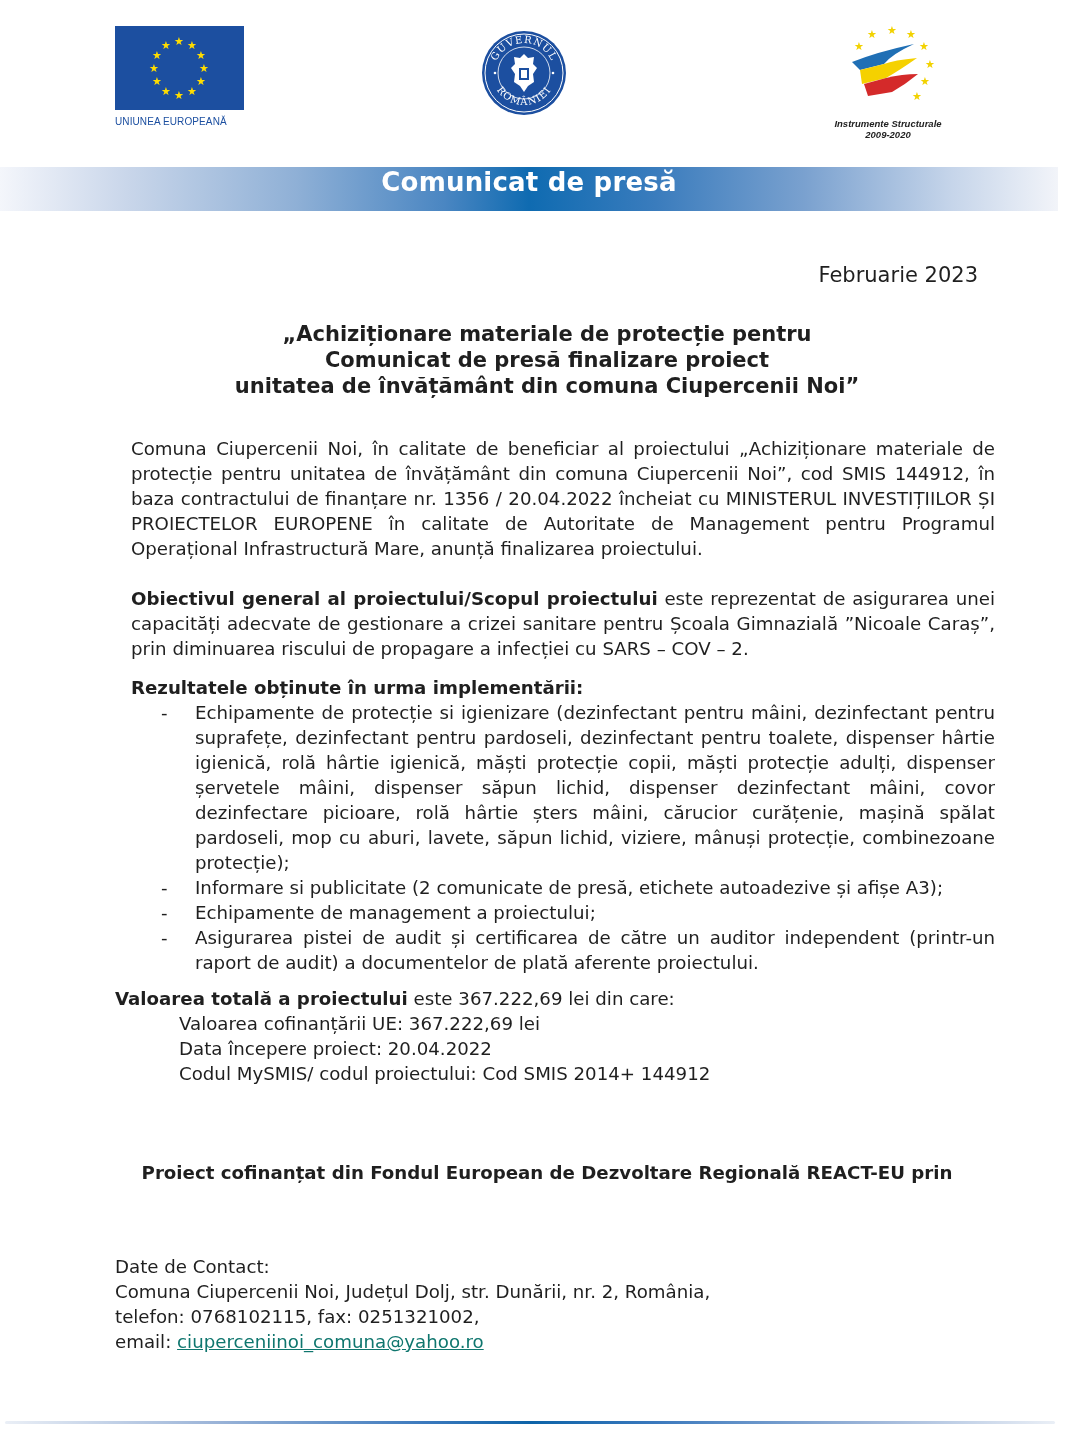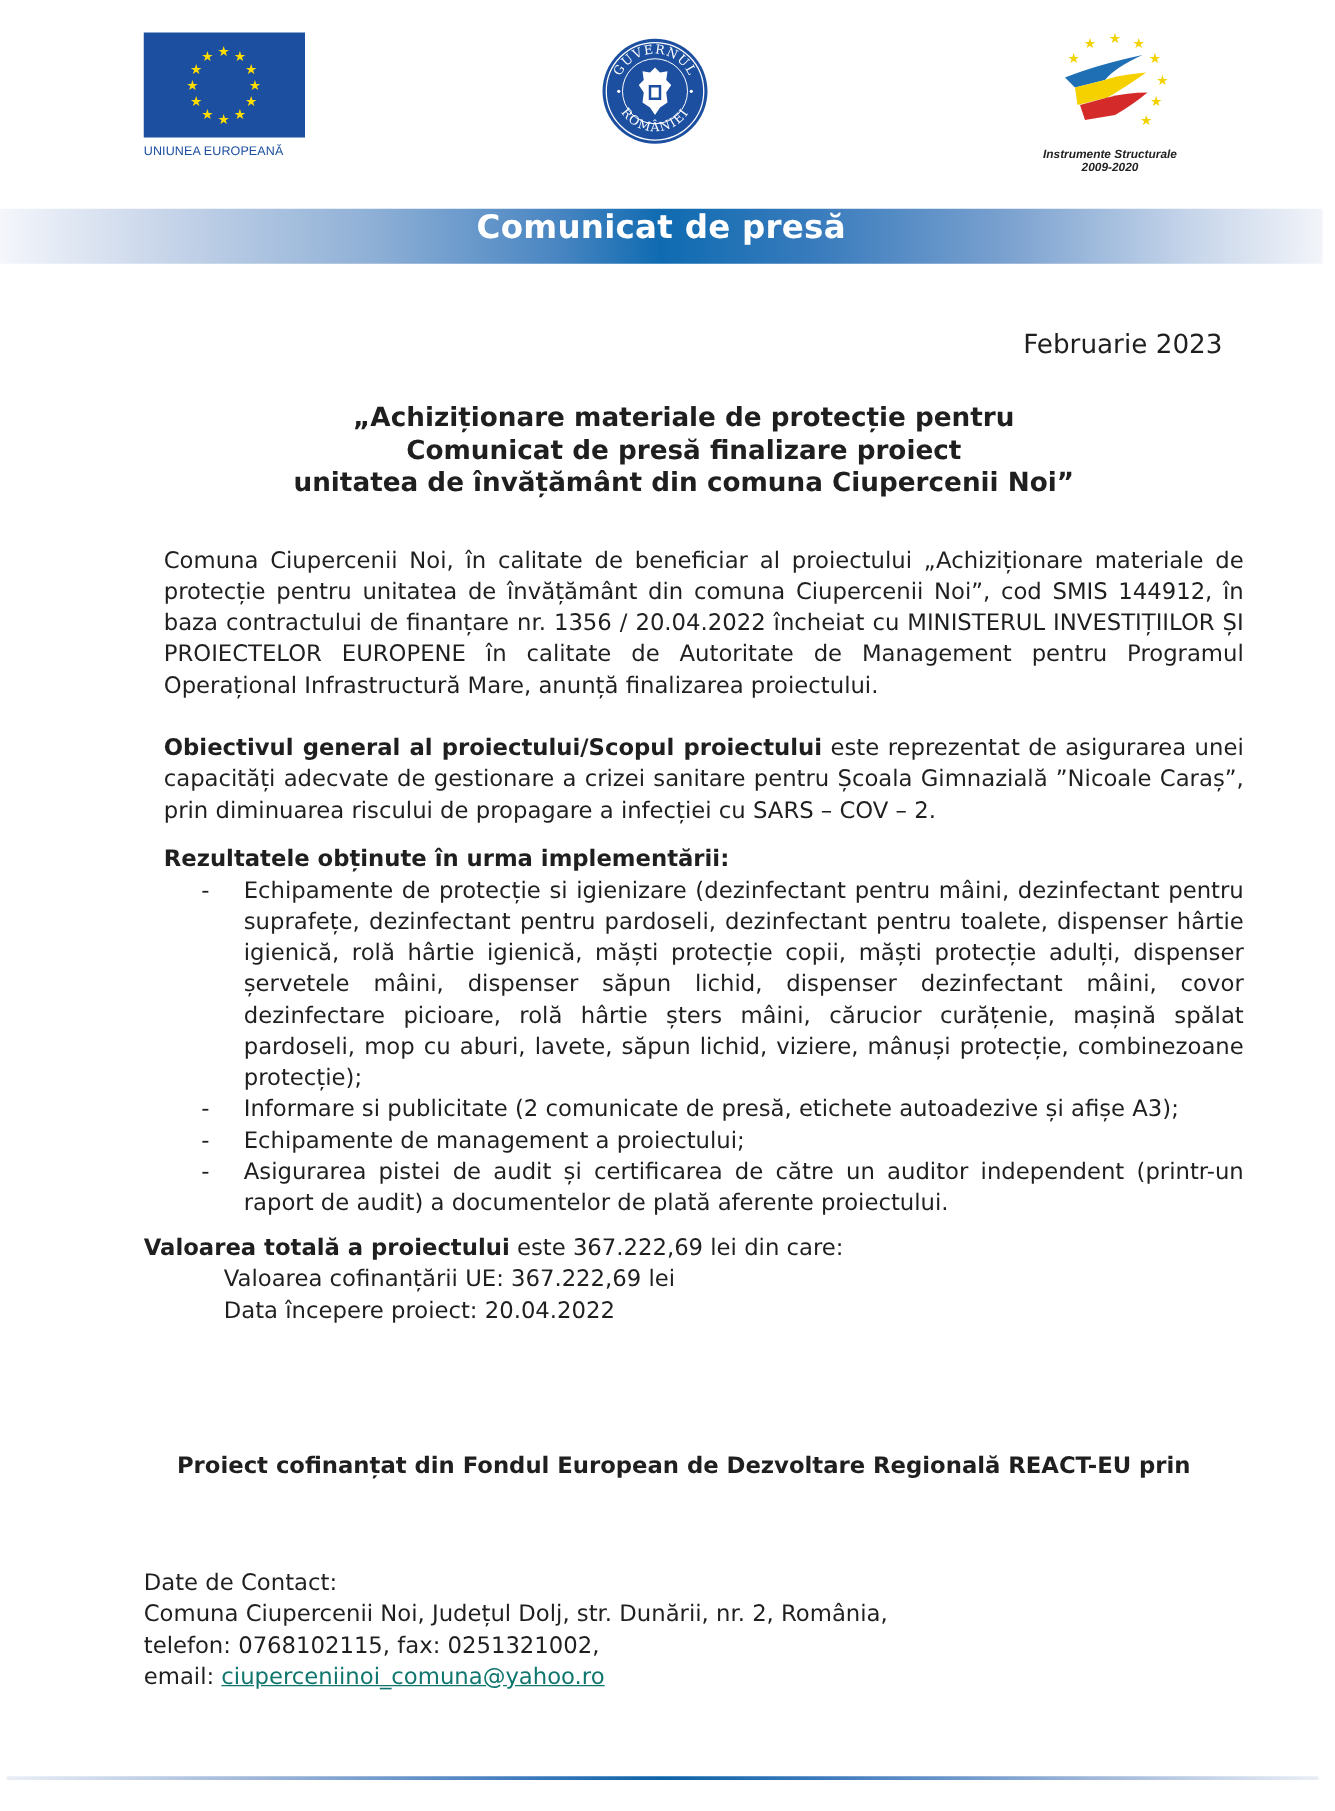--- a/index.html
+++ b/index.html
@@ -145,20 +145,21 @@
     <li><span class="dash">-</span><span>Informare si publicitate (2 comunicate de presă, etichete autoadezive și afișe A3);</span></li>
     <li><span class="dash">-</span><span>Echipamente de management a proiectului;</span></li>
     <li><span class="dash">-</span><span>Asigurarea pistei de audit și certificarea de către un auditor independent (printr-un raport de audit) a documentelor de plată aferente proiectului.</span></li>
   </ul>
 </div>
 
 <div class="abs values body-text">
   <div><span class="bold">Valoarea totală a proiectului</span><span> este 367.222,69 lei din care:</span></div>
   <div class="indent">Valoarea cofinanțării UE: 367.222,69 lei</div>
   <div class="indent">Data începere proiect: 20.04.2022</div>
+  <div class="indent">Codul MySMIS/ codul proiectului: Cod SMIS 2014+ 144912</div>
 </div>
 
 <div class="abs funding">
   <div>Proiect cofinanțat din Fondul European de Dezvoltare Regională REACT-EU prin</div>
 </div>
 
 <div class="abs contact body-text">
   <div>Date de Contact:</div>
   <div>Comuna Ciupercenii Noi, Județul Dolj, str. Dunării, nr. 2, România,</div>
   <div>telefon: 0768102115, fax: 0251321002,</div>

